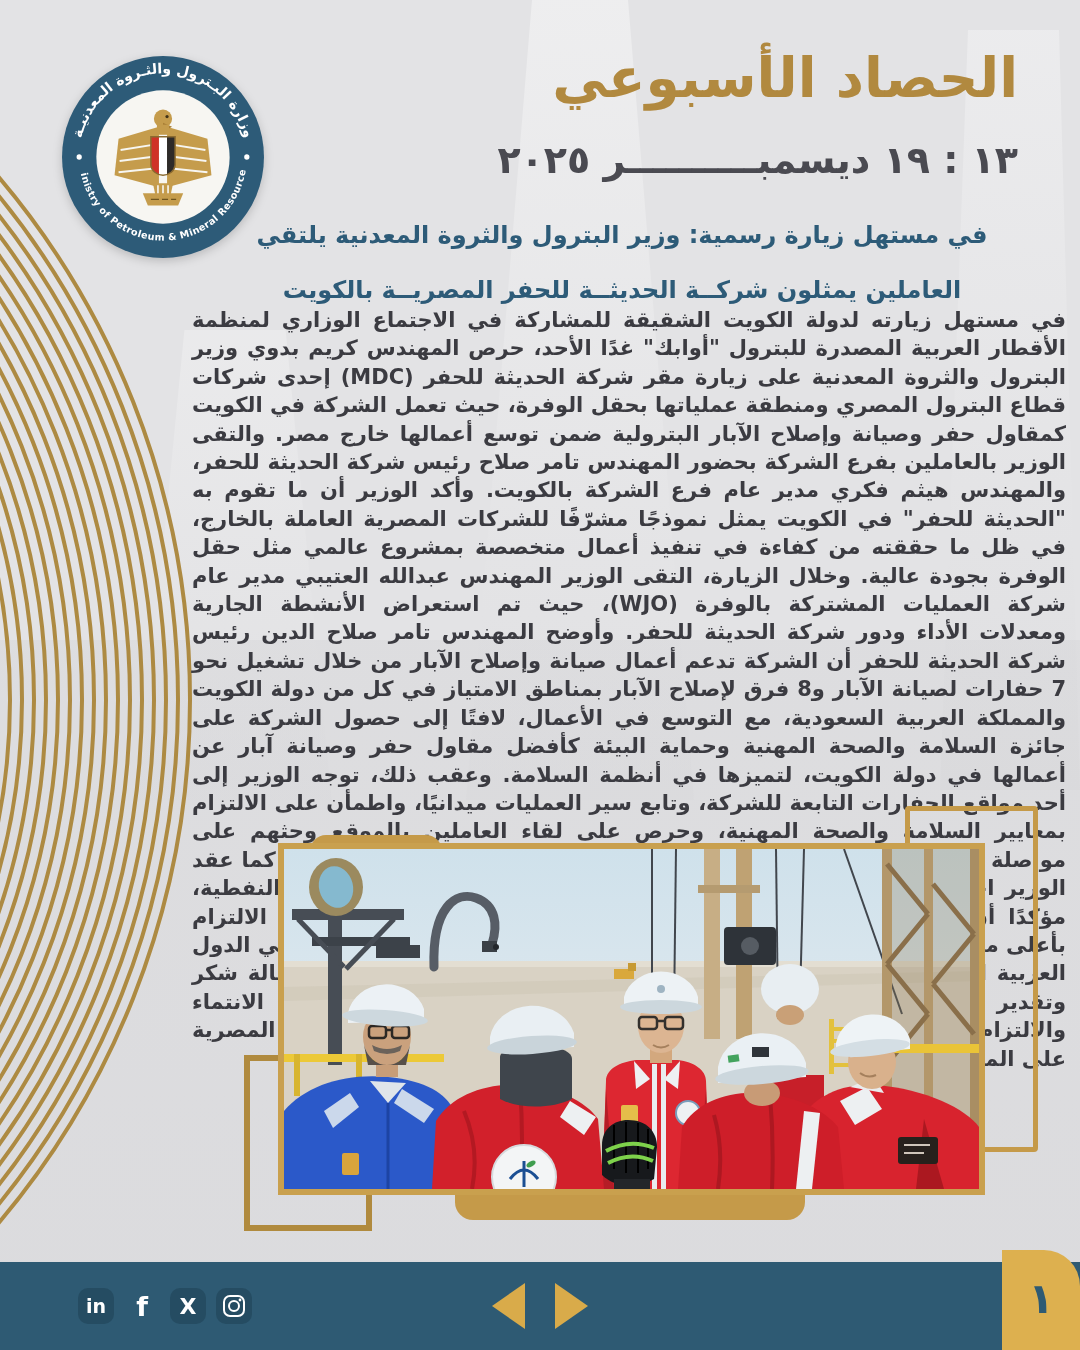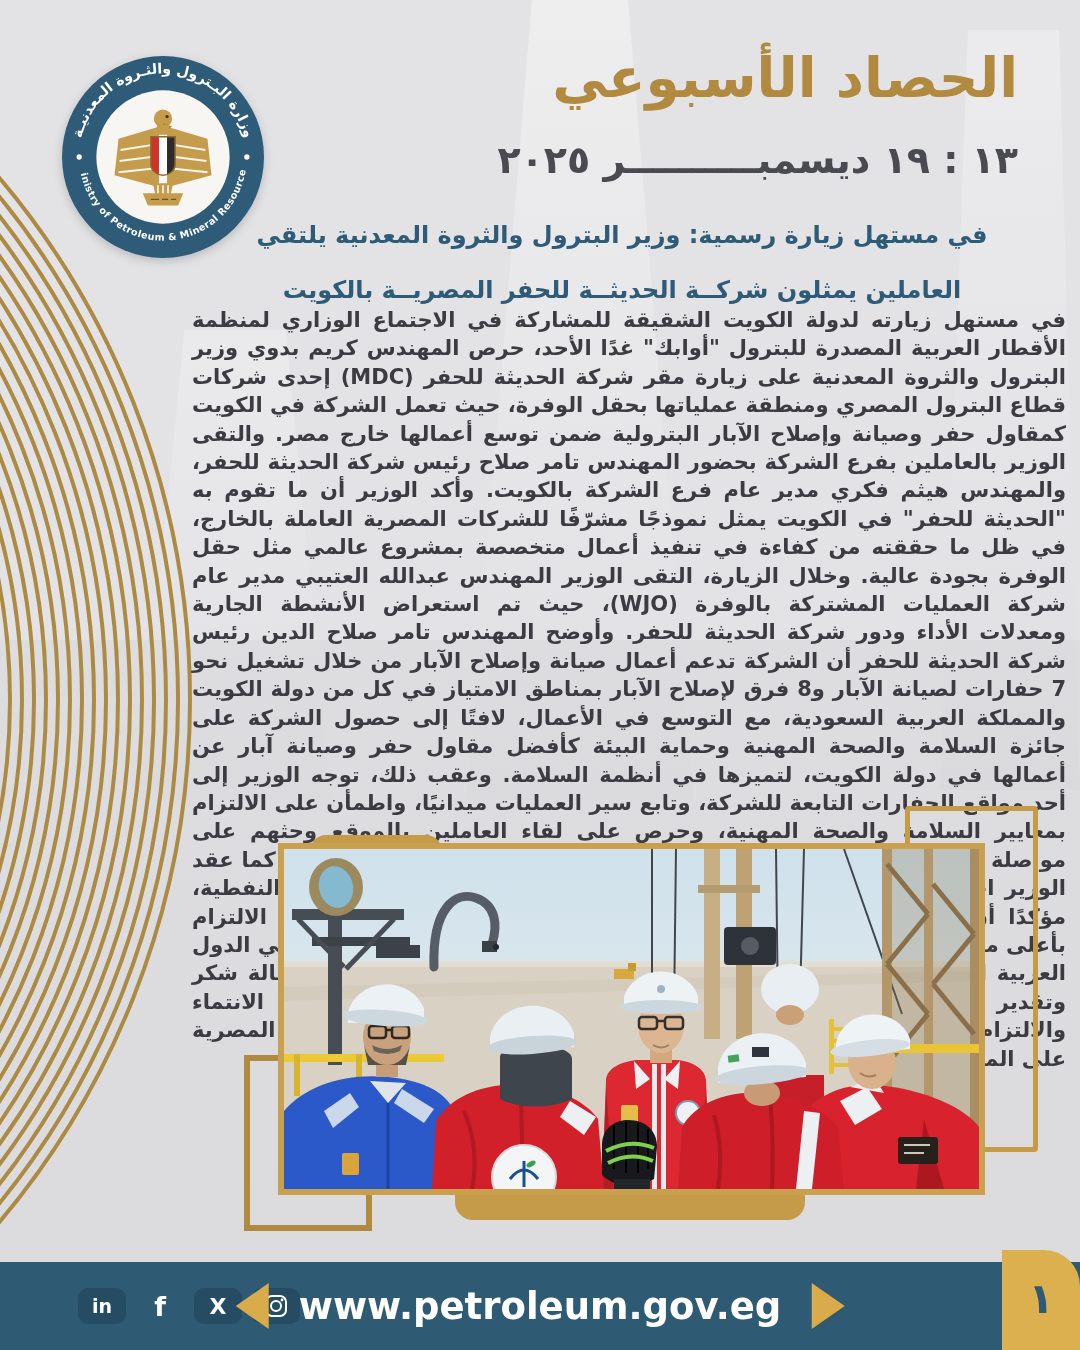--- a/index.html
+++ b/index.html
@@ -45,21 +45,21 @@
     border:6px solid #b08a3e;box-sizing:border-box;}
   .frame-bar-bottom{position:absolute;left:455px;top:1178px;width:350px;height:42px;
     background:#c59a49;border-radius:0 0 18px 18px;}
   .photo{position:absolute;left:278px;top:843px;width:695px;height:340px;
     border:6px solid #c9a04e;background:#dfe8ee;z-index:3;}
   .photo svg{display:block;width:100%;height:100%;}
 
   
   .footer{position:absolute;left:0;bottom:0;width:1080px;height:88px;background:#2e5a73;z-index:4;}
   .social{position:absolute;left:78px;top:50%;transform:translateY(-50%);display:flex;gap:10px;align-items:center;}
-  .social .icon{width:48px;height:36px;display:flex;align-items:center;justify-content:center;
+  .social .icon{width:36px;height:36px;display:flex;align-items:center;justify-content:center;
     color:#fff;background:rgba(12,35,48,.25);border-radius:10px;}
   .icon-in{font-size:19px;font-weight:700;}
   .icon-f{font-size:27px;font-weight:700;background:transparent !important;}
   .icon-x{font-size:22px;font-weight:700;}
   .url-wrap{position:absolute;left:50%;top:50%;transform:translate(-50%,-50%);display:flex;align-items:center;gap:30px;}
   .tri{width:0;height:0;}
   .tri-left{border-top:23px solid transparent;border-bottom:23px solid transparent;border-right:33px solid #d9ab4a;}
   .tri-right{border-top:23px solid transparent;border-bottom:23px solid transparent;border-left:33px solid #d9ab4a;}
   .url{color:#fff;font-size:37px;font-weight:700;letter-spacing:0;}
   .page-tab{position:absolute;left:1002px;top:1250px;width:78px;height:100px;background:#ddb04f;
@@ -316,21 +316,20 @@
       <div class="icon">
         <svg width="24" height="24" viewBox="0 0 24 24" fill="none" stroke="#ffffff" stroke-width="2">
           <rect x="2" y="2" width="20" height="20" rx="6"></rect>
           <circle cx="12" cy="12" r="5"></circle>
           <circle cx="18" cy="6" r="1.4" fill="#ffffff" stroke="none"></circle>
         </svg>
       </div>
     </div>
     <div class="url-wrap">
       <div class="tri tri-left"></div>
-      <div class="url">www.petroleum.gov.eg</div>
       <div class="tri tri-right"></div>
     </div>
   </div>
 
   <div class="page-tab">
     <div class="page-num">١</div>
   </div>
 
 </div>
 

